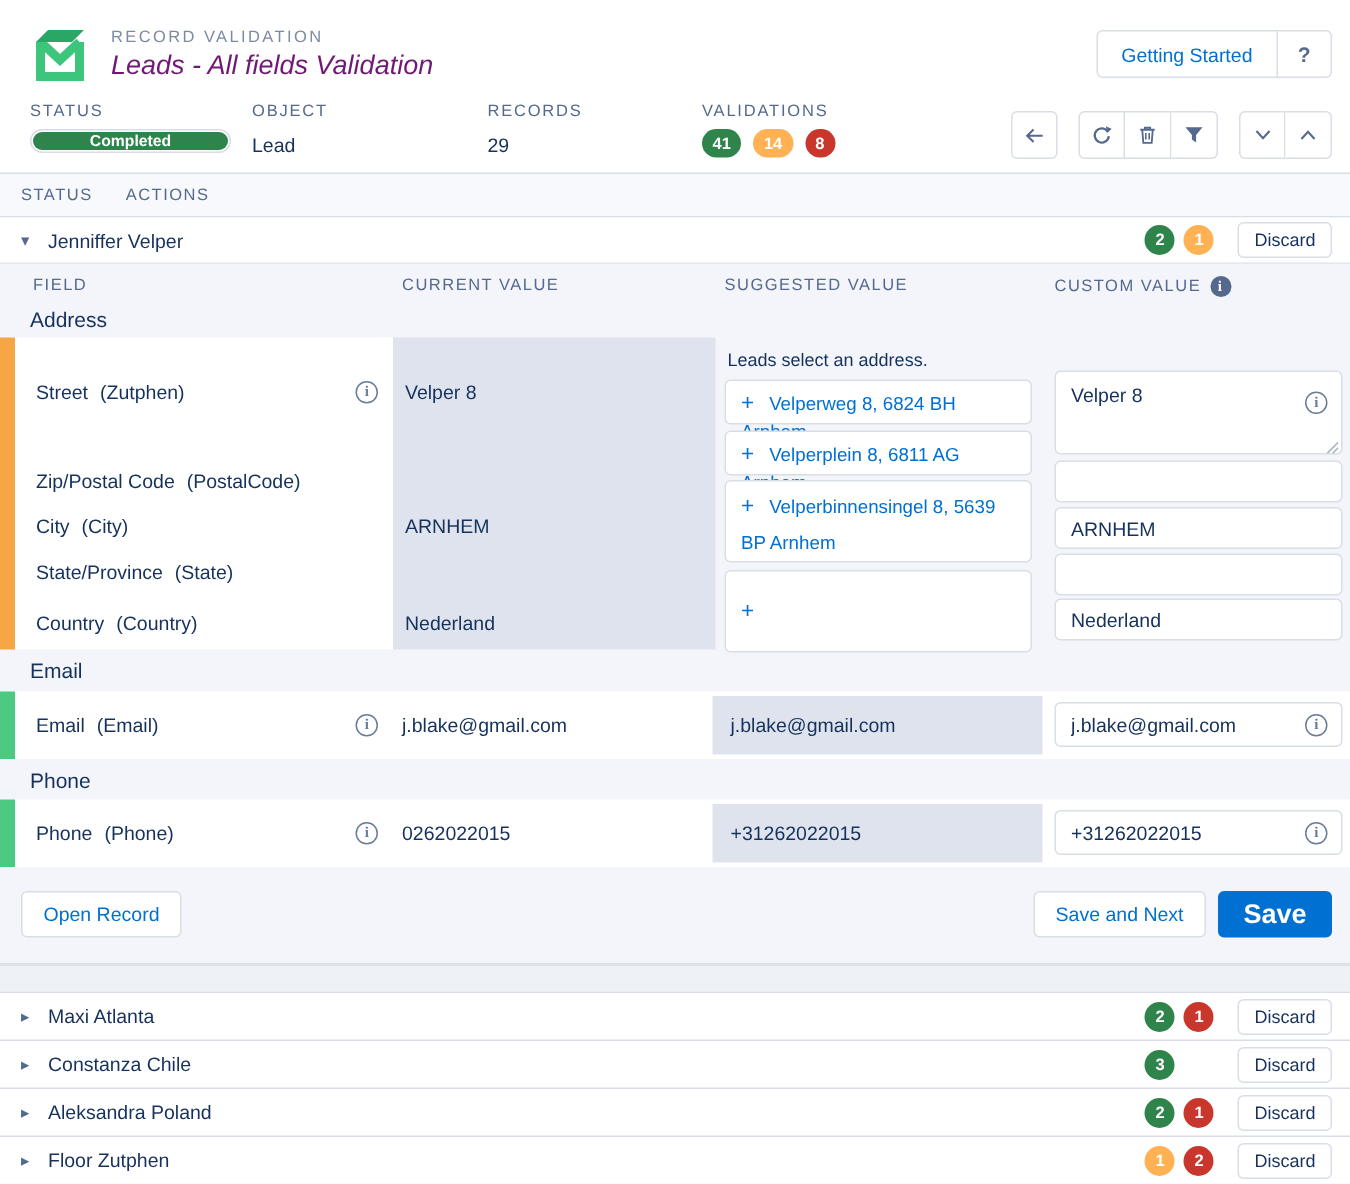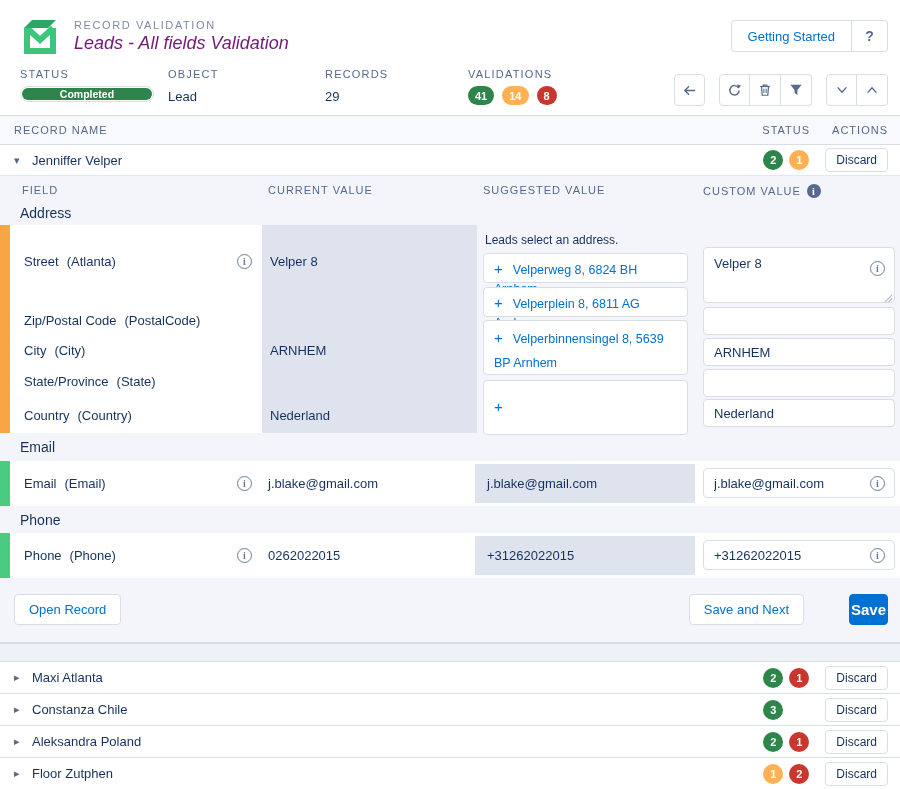--- a/index.html
+++ b/index.html
@@ -98,21 +98,21 @@
   .sr-label .api { margin-left:8px; }
   .sr-io { position:absolute; left:237px; top:15px; }
   .sr-current { position:absolute; left:268px; top:15px; font-size:13px; color:#16325c; }
   .sr-sugg { position:absolute; left:475px; top:3px; width:220px; height:39px; background:#dfe3ee; display:flex; align-items:center; padding-left:12px; font-size:13px; color:#16325c; }
   .sr-input { position:absolute; left:703px; top:7px; width:192px; height:30px; border:1px solid #d8dde6; border-radius:4px; padding:0 30px 0 10px; font:13px "Liberation Sans", sans-serif; color:#16325c; background:#fff; }
   .sr-input-io { position:absolute; right:15px; top:15px; }
 
   .detail-footer { position:relative; height:66px; }
   .open-record { position:absolute; left:14px; top:16px; height:31px; padding:0 14px; border-radius:4px; }
   .save-next { position:absolute; right:96px; top:16px; height:31px; padding:0 14px; border-radius:4px; }
-  .save-btn { position:absolute; right:12px; top:16px; height:31px; padding:0 1px; border-radius:4px; background:#0070d2; border:1px solid #0070d2; color:#fff; font-size:15px; font-weight:bold; }
+  .save-btn { position:absolute; right:12px; top:16px; height:31px; padding:0 16px; border-radius:4px; background:#0070d2; border:1px solid #0070d2; color:#fff; font-size:18px; font-weight:bold; }
 
   .gap-band { height:18px; background:#eef1f6; border-top:1px solid #d8dde6; }
 </style>
 </head>
 <body>
 
 <div class="topbar">
   <svg class="logo" viewBox="0 0 40 40">
     <path d="M7 12 V35 H33 V12" fill="none" stroke="#3ec57c" stroke-width="6"></path>
     <path d="M7 12 L20 24 L33 12" fill="none" stroke="#3ec57c" stroke-width="6"></path>
@@ -190,21 +190,20 @@
       <button class="tool-btn">
         <svg width="14" height="14" viewBox="0 0 16 16">
             <polyline points="3,11 8,5.5 13,11" fill="none" stroke="#54698d" stroke-width="1.6"></polyline>
           </svg>
       </button>
     </div>
   </div>
 </div>
 
 <div class="list-header">
-  <span class="lh-name">RECORD NAME</span>
   <span class="lh-status">STATUS</span>
   <span class="lh-actions">ACTIONS</span>
 </div>
 
 <div class="record-row">
   <span class="caret caret-down"></span>
   <span class="row-name">Jenniffer Velper</span>
   <span class="row-badges">
     <span class="badge" style="background-color: rgb(46, 132, 74);">2</span>
     <span class="badge" style="background-color: rgb(255, 177, 84);">1</span>
@@ -224,21 +223,21 @@
     </span>
   </div>
 
   <div class="section-title st-address">Address</div>
 
   <div class="addr-block">
     <div class="accent accent-orange"></div>
 
     <div class="addr-fieldcol">
       <div class="fld" style="top:29px;">
-        <span>Street</span><span class="api">(Atlanta)</span>
+        <span>Street</span><span class="api">(Zutphen)</span>
       </div>
       <span class="io street-io"></span>
       <div class="fld" style="top:88px;">
         <span>Zip/Postal Code</span><span class="api">(PostalCode)</span>
       </div>
       <div class="fld" style="top:118px;">
         <span>City</span><span class="api">(City)</span>
       </div>
       <div class="fld" style="top:149px;">
         <span>State/Province</span><span class="api">(State)</span>

